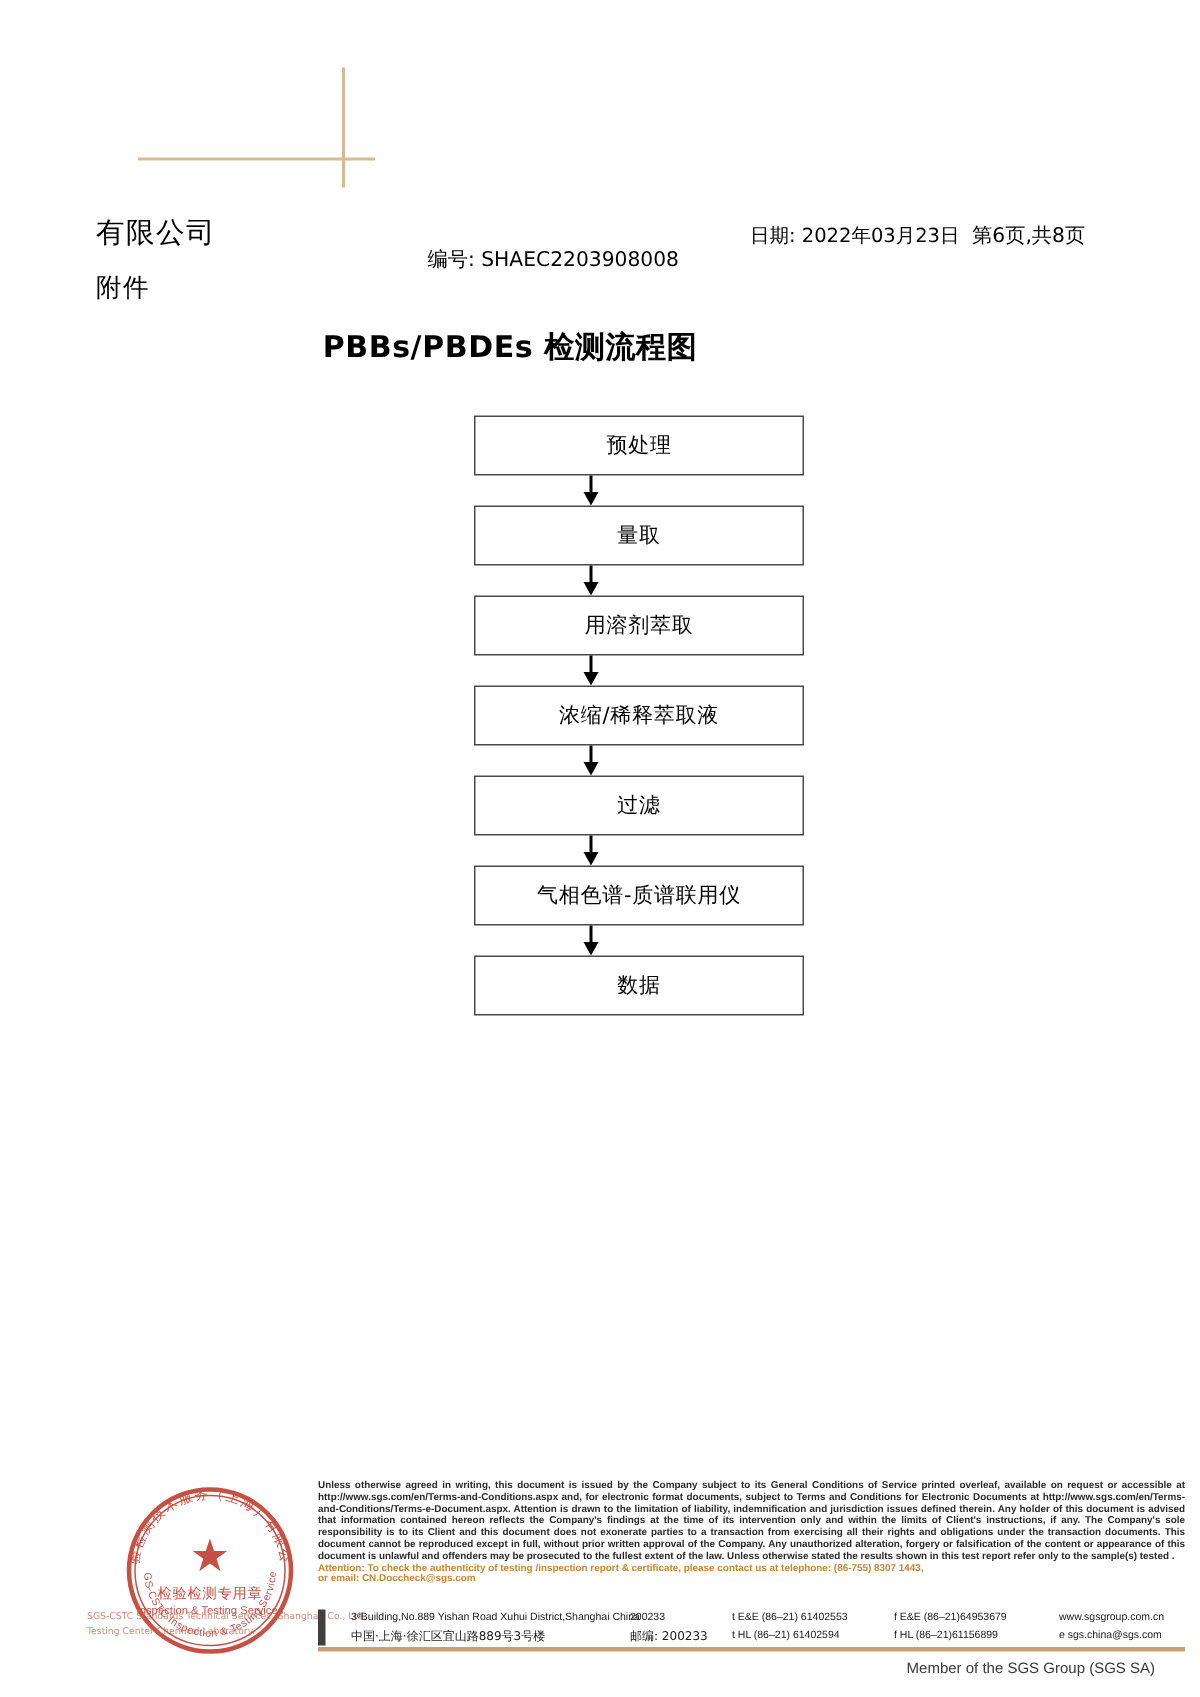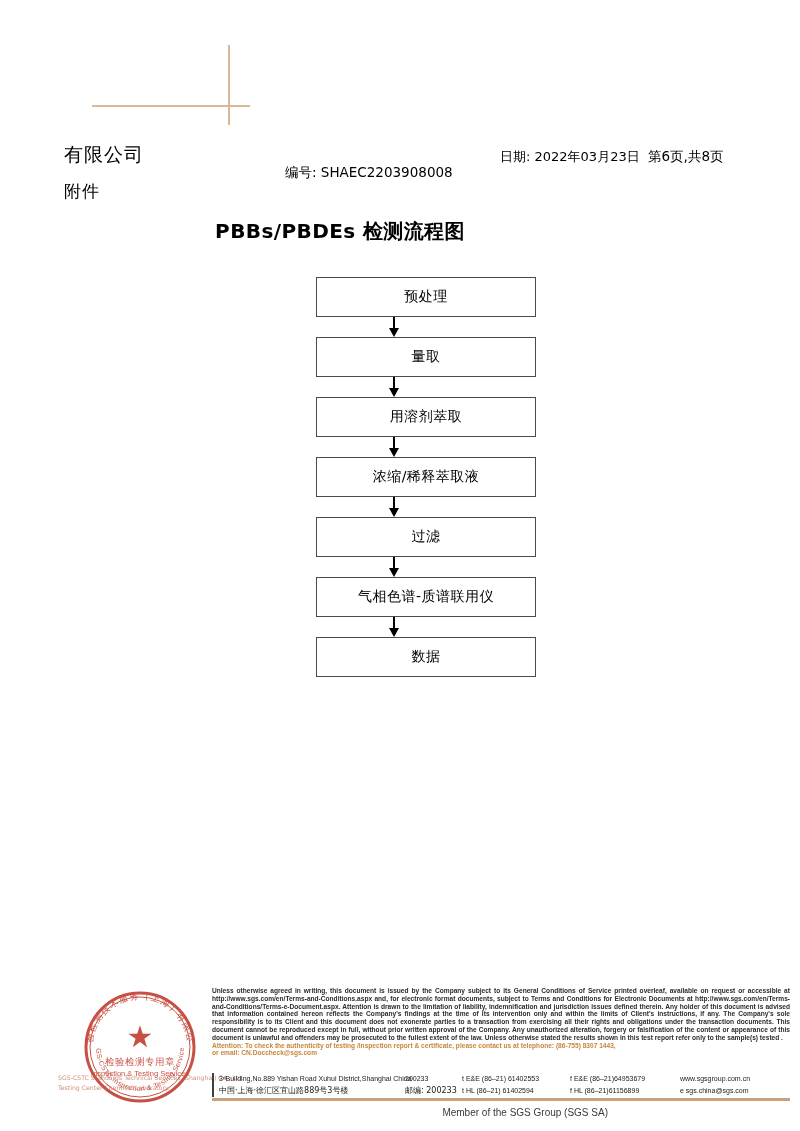--- a/index.html
+++ b/index.html
@@ -110,41 +110,41 @@
     font-weight: 700;
     color: #2b2b2b;
     text-align: justify;
   }
   .legal p { margin: 0; }
   .attention { color: #c8853a; font-weight: 700; }
 
   
   .addr-wrap {
     position: absolute; left: 212px; top: 1073px; width: 578px;
-    border-left: 2px solid #404040;
-    padding-left: 5px;
+    border-left: 5px solid #404040;
+    padding-left: 17px;
   }
   .addr-row {
     display: flex; align-items: center;
     font-family: "Liberation Sans", sans-serif;
     font-size: 7px; line-height: 12px; color: #1a1a1a;
     white-space: nowrap;
   }
   .addr-row .c1 { width: 186px; }
-  .addr-row .c2 { width: 57px; }
+  .addr-row .c2 { width: 68px; }
   .addr-row .c3 { width: 108px; }
   .addr-row .c4 { width: 110px; }
   .addr-row .c5 { width: auto; }
   .addr-cn { font-family: "DejaVu Sans", sans-serif; font-size: 8px; }
   .addr-rule {
     position: absolute; left: 212px; top: 1098px; width: 578px; height: 2.5px;
     background: #c9a07a;
   }
   .member {
-    position: absolute; left: 0; top: 1107px; width: 608px;
+    position: absolute; left: 0; top: 1107px; width: 770px;
     text-align: right;
     font-family: "Liberation Sans", sans-serif;
     font-size: 10px; color: #3a3a3a;
   }
 </style>
 </head>
 <body>
 
 <div class="page">
 

